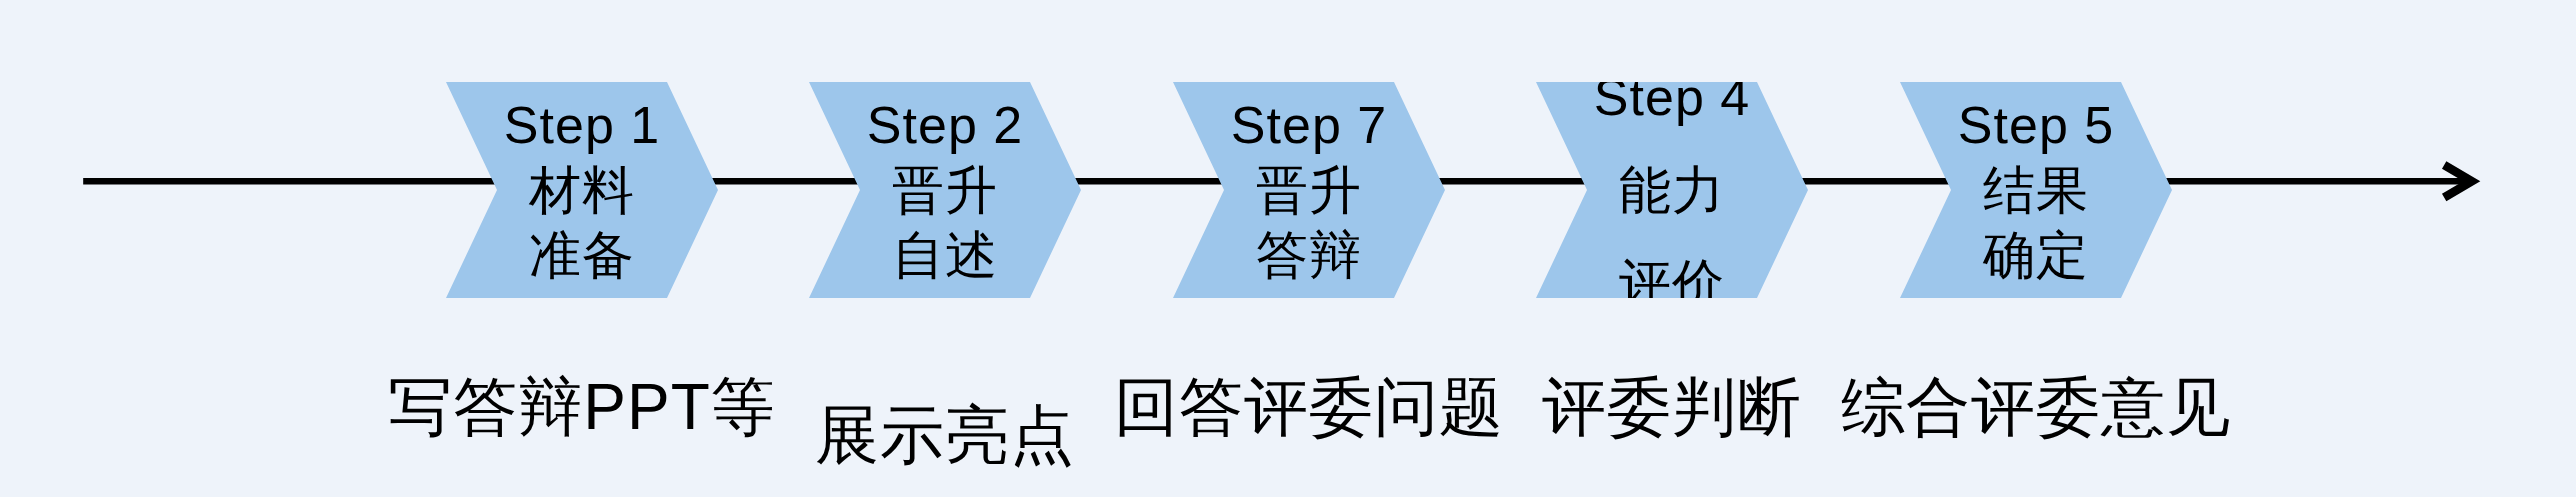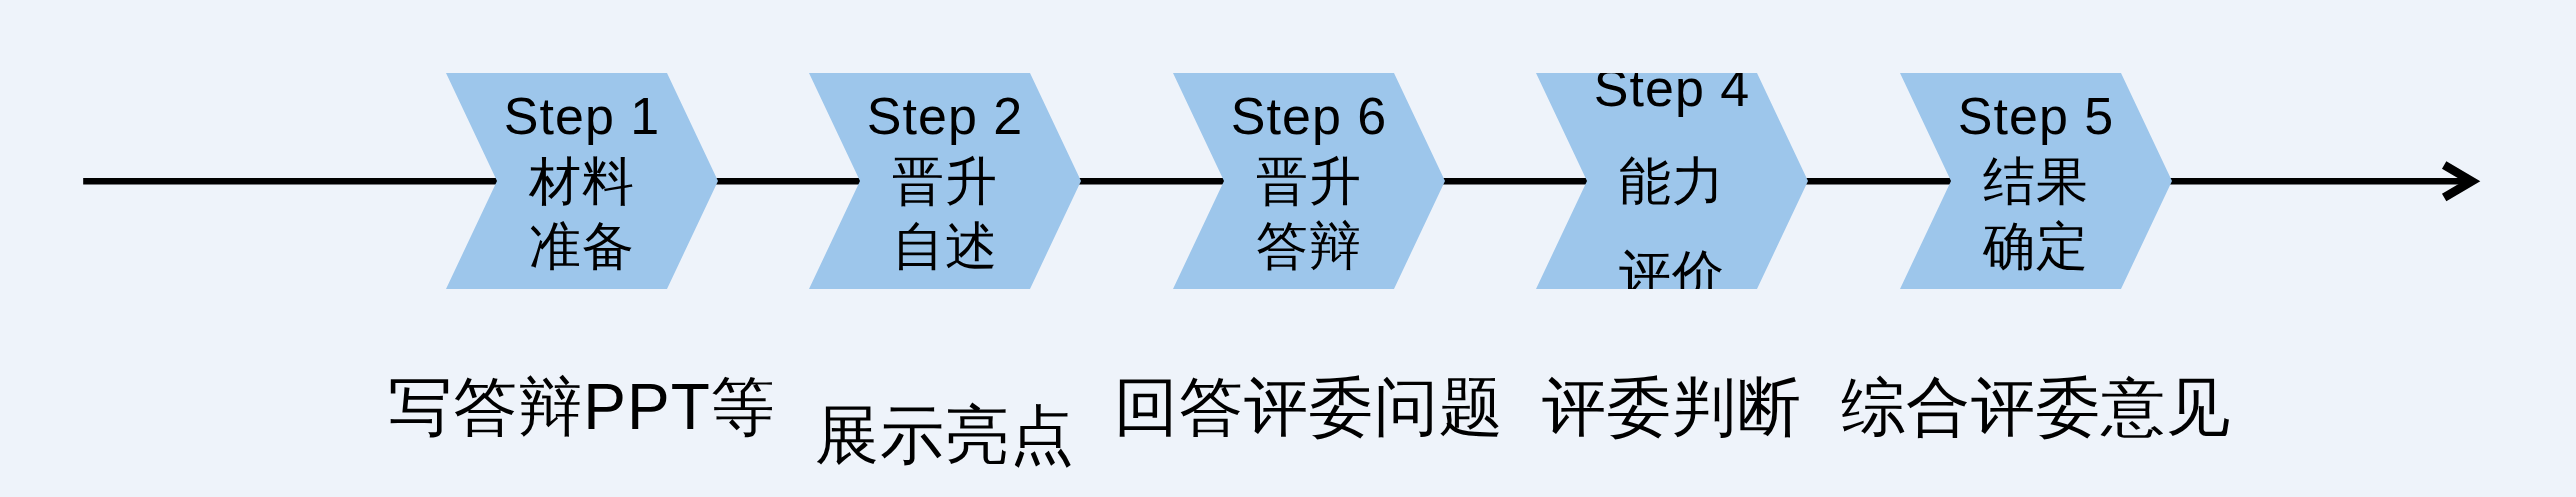--- a/index.html
+++ b/index.html
@@ -34,21 +34,21 @@
     fill:none;
   }
   .arrow-svg .a-head{
     stroke:var(--arrow-color);
     stroke-width:9;
     fill:none;
     stroke-linejoin:miter;
   }
   .chevron{
     position:absolute;
-    top:73px;
+    top:82px;
     width:272px;
     height:216px;
     background:var(--chevron-color);
     clip-path:polygon(0px 0px,221px 0px,272px 108px,221px 216px,0px 216px,51px 108px);
     display:flex;
     flex-direction:column;
     align-items:center;
     justify-content:center;
     text-align:center;
     z-index:2;
@@ -92,21 +92,21 @@
     <div class="t-line">准备</div>
   </div>
 
   <div class="chevron pos-c2">
     <div class="t-line">Step 2</div>
     <div class="t-line">晋升</div>
     <div class="t-line">自述</div>
   </div>
 
   <div class="chevron pos-c3">
-    <div class="t-line">Step 6</div>
+    <div class="t-line">Step 7</div>
     <div class="t-line">晋升</div>
     <div class="t-line">答辩</div>
   </div>
 
   <div class="chevron pos-c4">
     <div class="t-line">Step 4</div>
     <div class="t-line">能力</div>
     <div class="t-line">评价</div>
   </div>
 

